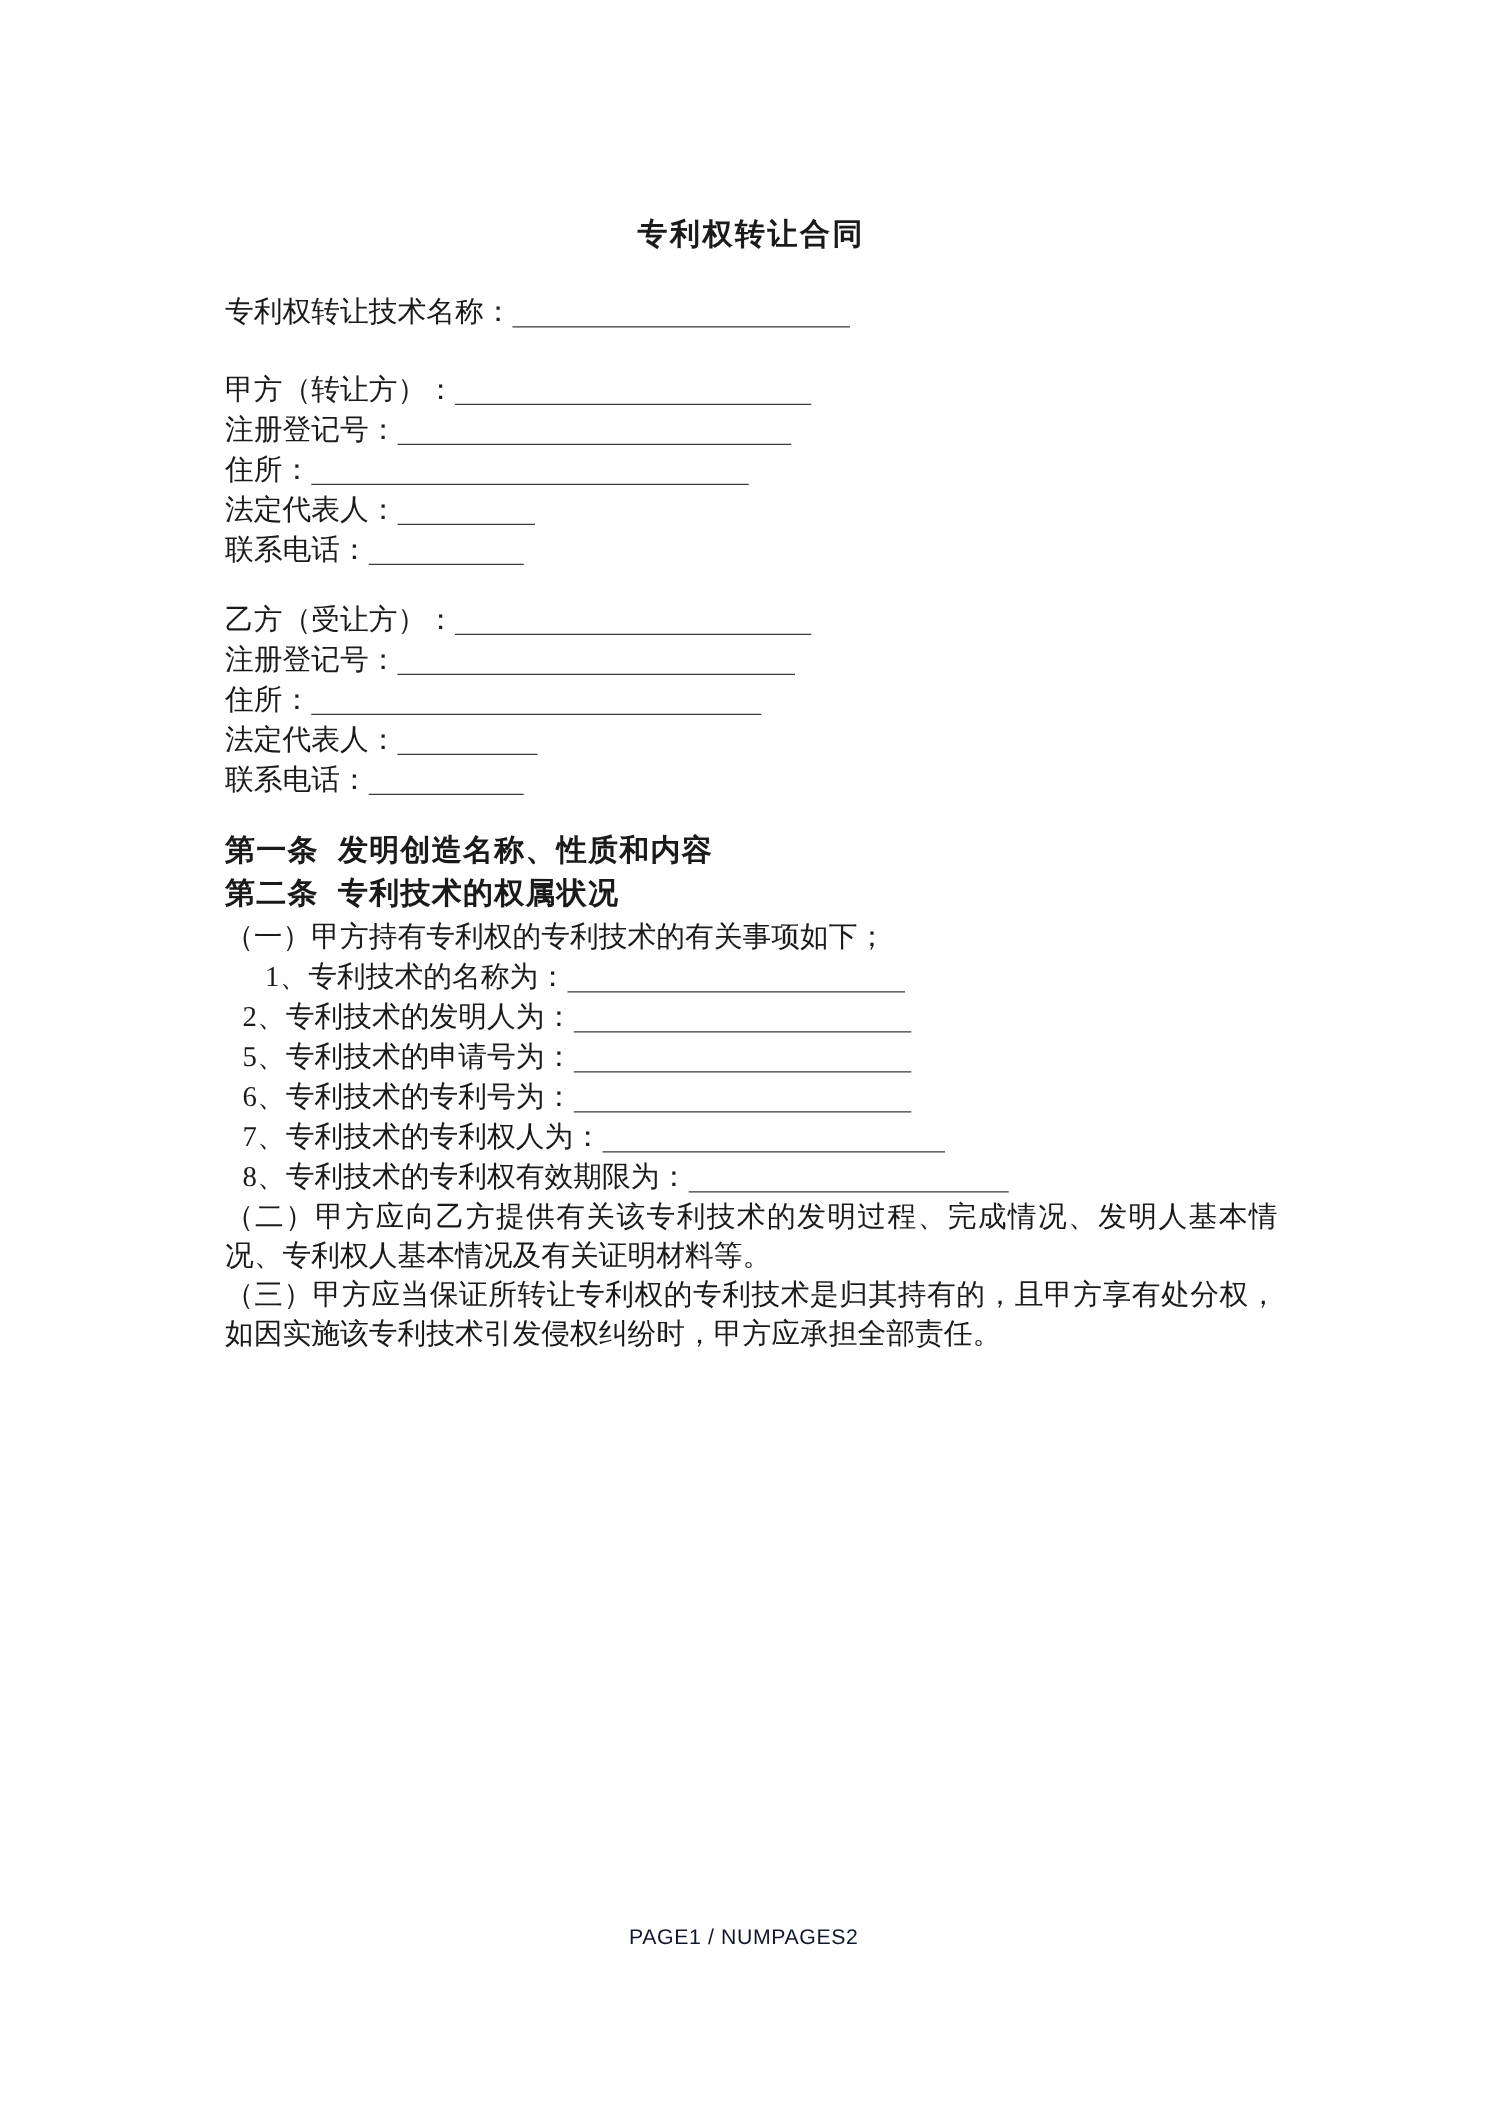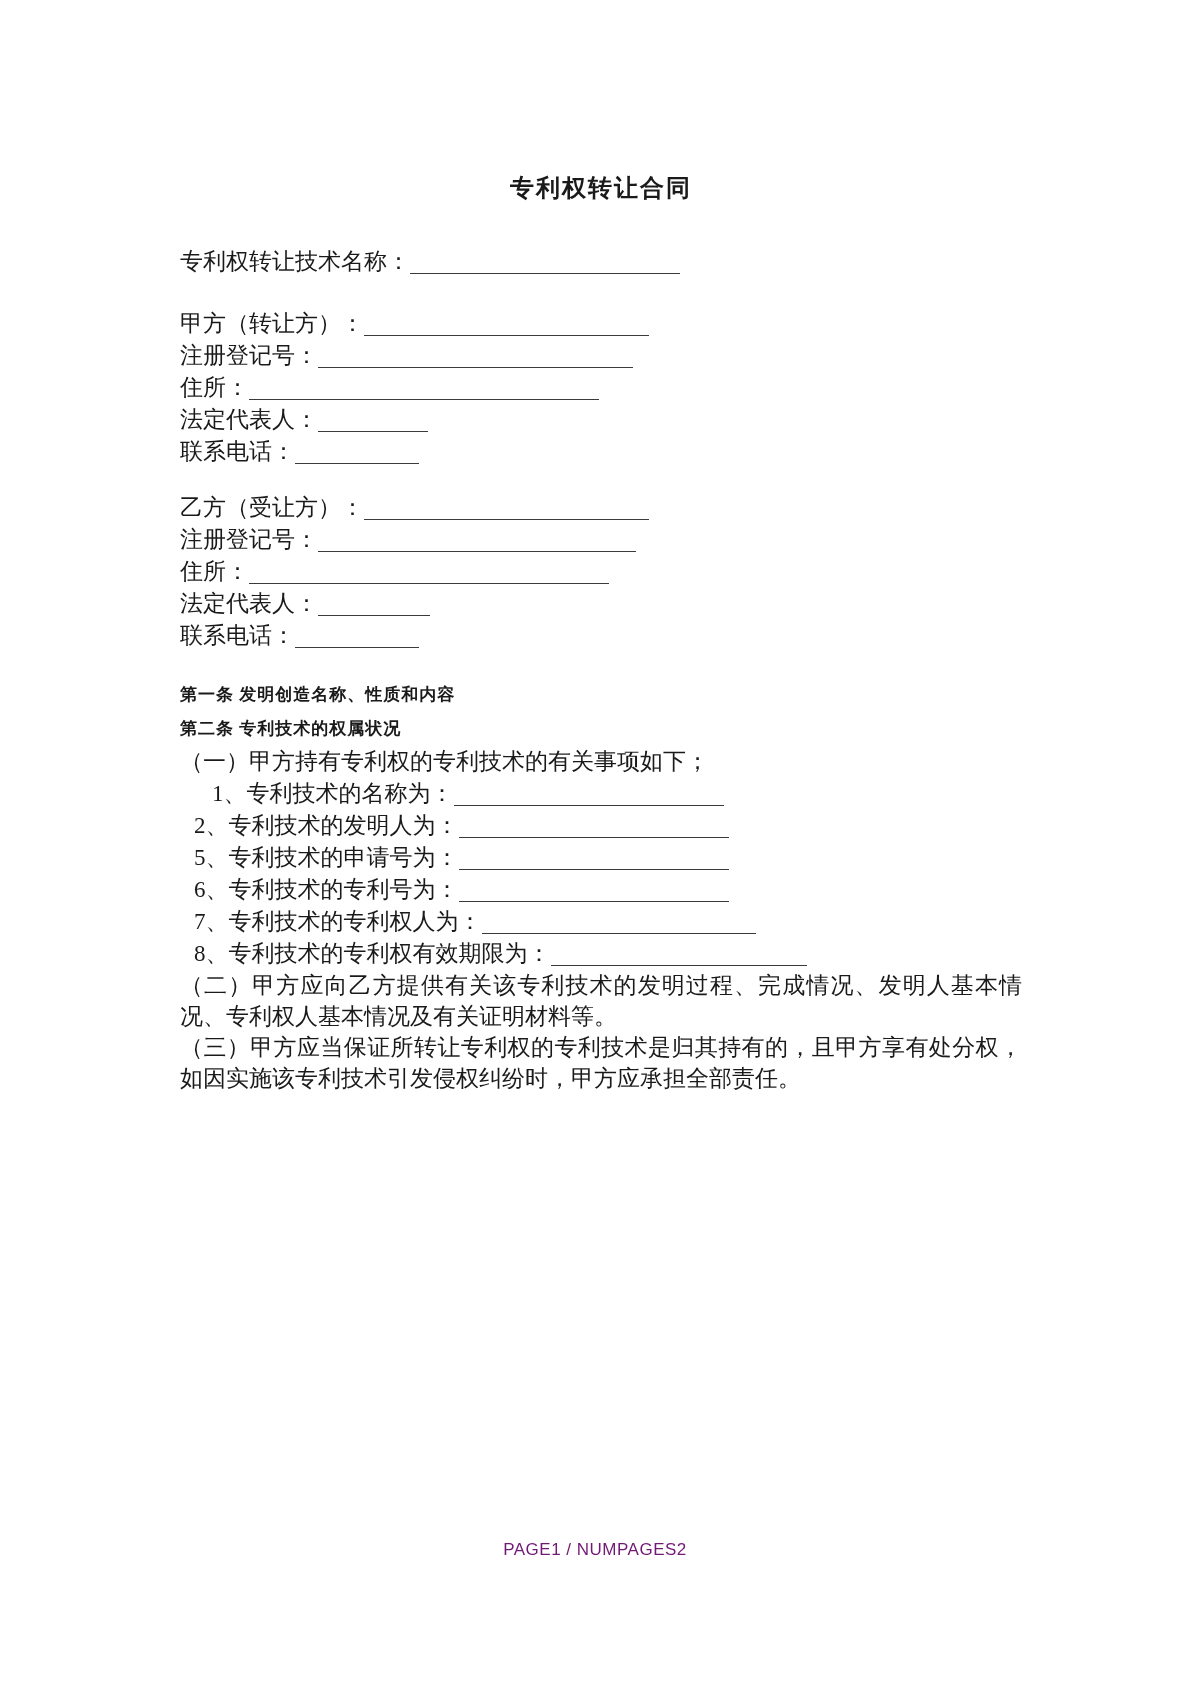--- a/index.html
+++ b/index.html
@@ -25,36 +25,36 @@
     font-family: "Liberation Sans", "DejaVu Sans", sans-serif;
     font-weight: bold;
     font-size: 24px;
     line-height: 32px;
     letter-spacing: 2px;
   }
   .line {
     line-height: 32px;
     white-space: nowrap;
   }
-  .tech-line { margin-top: 42px; }
+  .tech-line { margin-top: 30px; }
   .party-block { margin-top: 30px; }
   .party-block.second { margin-top: 24px; }
   .para {
     line-height: 31px;
     text-align: justify;
     margin: 0;
   }
   .recitals {
     margin-top: 27px;
     text-indent: 46px;
   }
   .section-heading {
-    font-family: Liberation Serif, serif;
+    font-family: Liberation Mono, monospace;
     font-weight: bold;
-    font-size: 17px;
+    font-size: 24px;
     line-height: 34px;
     letter-spacing: 1px;
   }
   .heading-1 { margin-top: 26px; }
   .heading-2 { }
   .blank {
     display: inline-block;
     height: 14px;
     border-bottom: 1.5px solid #3a3a3a;
     vertical-align: -5px;
@@ -63,21 +63,21 @@
   .num-item.first { margin-left: 32px; }
   .body-para { margin-top: 0; }
   .footer {
     position: absolute;
     top: 1540px;
     left: 0;
     width: 100%;
     text-align: center;
     font-family: "Liberation Sans", "DejaVu Sans", sans-serif;
     font-size: 17px;
-    color: #701a75;
+    color: #0f172a;
     letter-spacing: 0.5px;
   }
 </style>
 </head>
 <body>
 
 <div class="page">
 
   <div class="doc-title">专利权转让合同</div>
 

